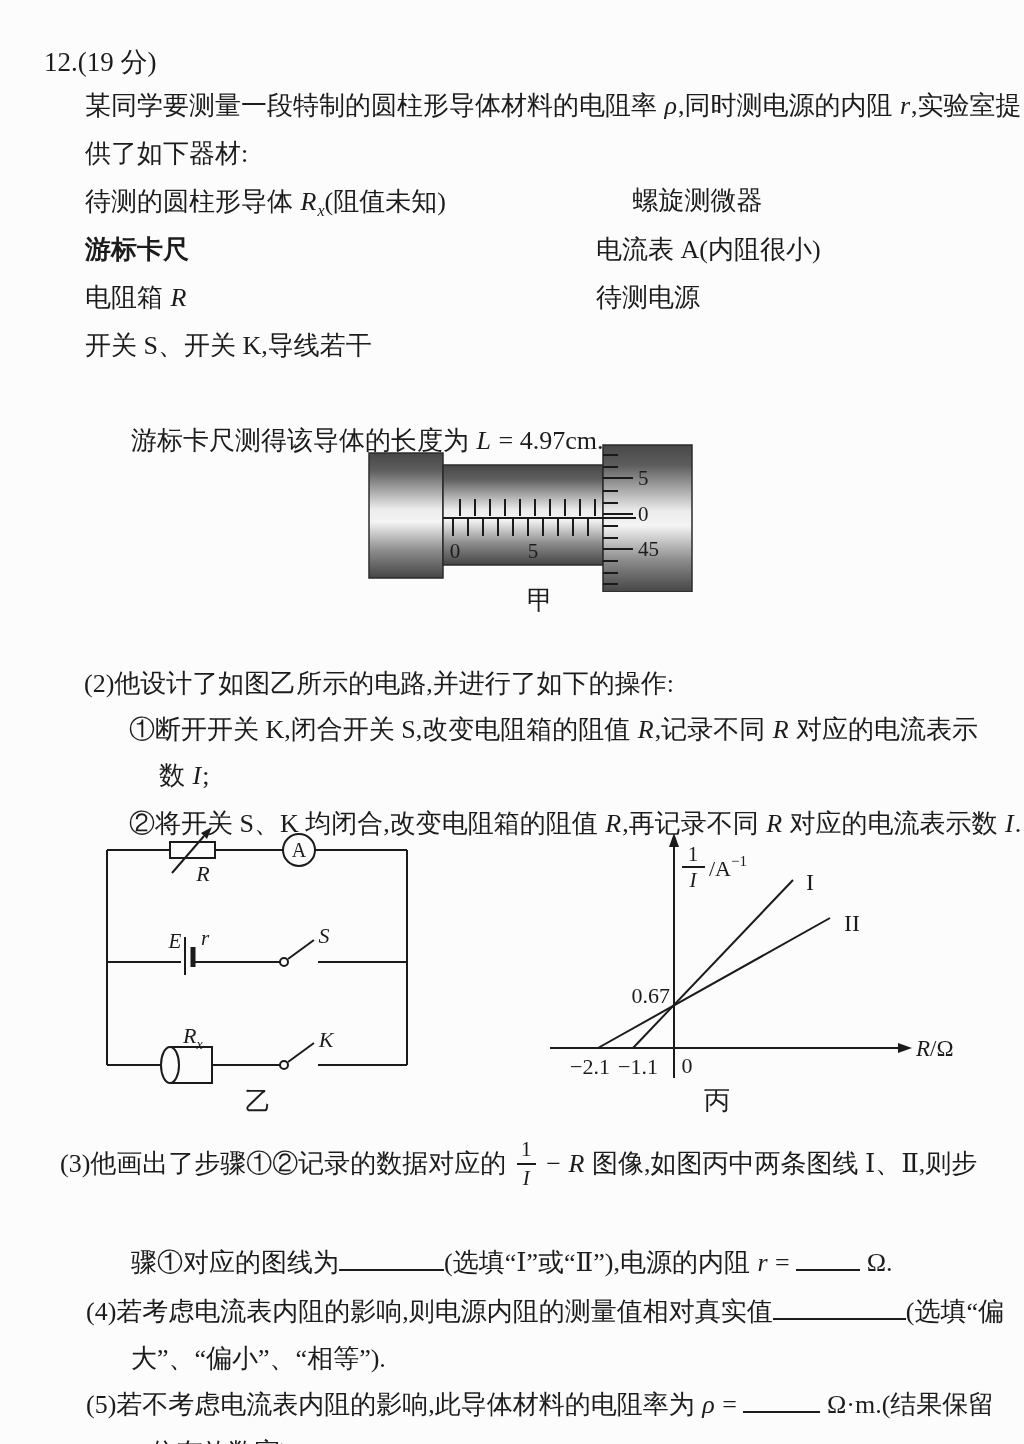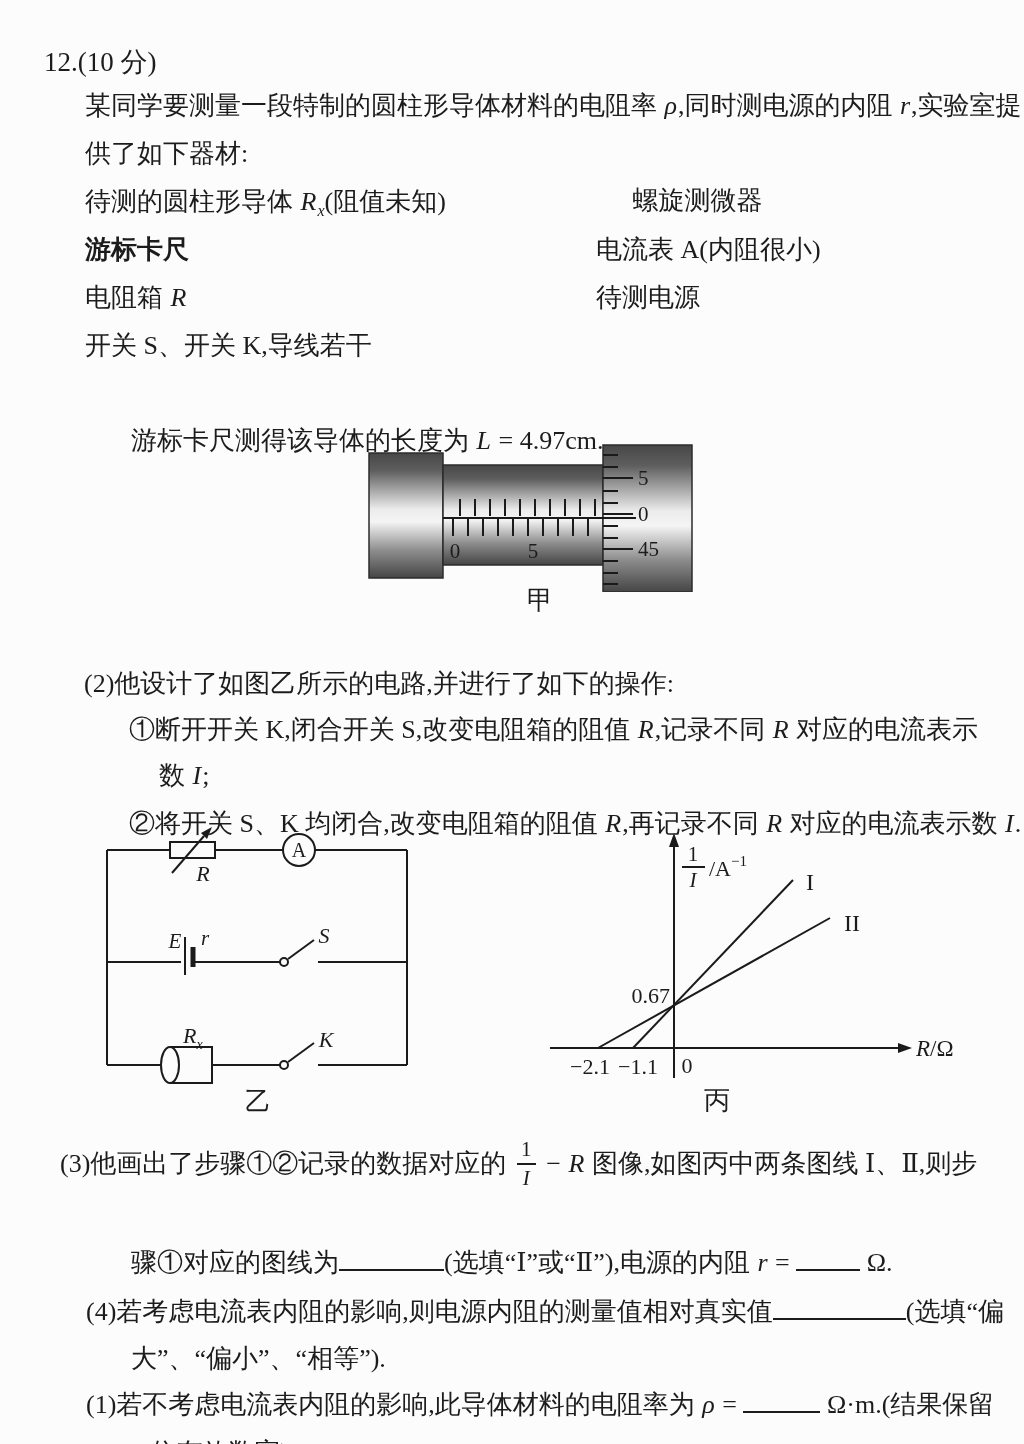--- a/index.html
+++ b/index.html
@@ -20,21 +20,21 @@
   .cap { position:absolute; font-size:26px; }
   .figwrap { position:absolute; }
   svg text { font-family:"Liberation Serif","DejaVu Serif",serif; fill:#1c1c1c; }
 </style>
 </head>
 <body>
 
 <div id="page">
 
   <div class="line" style="left:17px; top:12px; font-size:27px;">
-    <span>12.(10 分)</span>
+    <span>12.(19 分)</span>
   </div>
 
   <div class="line" style="left:59px; top:57px;">
     <span>某同学要测量一段特制的圆柱形导体材料的电阻率 </span><span class="var">ρ</span><span>,同时测电源的内阻 </span><span class="var">r</span><span>,实验室提</span>
   </div>
   <div class="line" style="left:59px; top:105px;">
     <span>供了如下器材:</span>
   </div>
 
   <div class="line" style="left:59px; top:153px;">
@@ -210,19 +210,19 @@
   </div>
 
   <div class="line" style="left:60px; top:1263px;">
     <span>(4)若考虑电流表内阻的影响,则电源内阻的测量值相对真实值</span><span class="blank" style="width:133px;"></span><span>(选填“偏</span>
   </div>
   <div class="line" style="left:105px; top:1310px;">
     <span>大”、“偏小”、“相等”).</span>
   </div>
 
   <div class="line" style="left:60px; top:1356px;">
-    <span>(1)若不考虑电流表内阻的影响,此导体材料的电阻率为 </span><span class="var">ρ</span><span> = </span><span class="blank" style="width:77px;"></span><span> Ω·m.(结果保留</span>
+    <span>(5)若不考虑电流表内阻的影响,此导体材料的电阻率为 </span><span class="var">ρ</span><span> = </span><span class="blank" style="width:77px;"></span><span> Ω·m.(结果保留</span>
   </div>
   <div class="line" style="left:105px; top:1404px;">
     <span>1 位有效数字)</span>
   </div>
 
 </div>
 
 </body></html>

